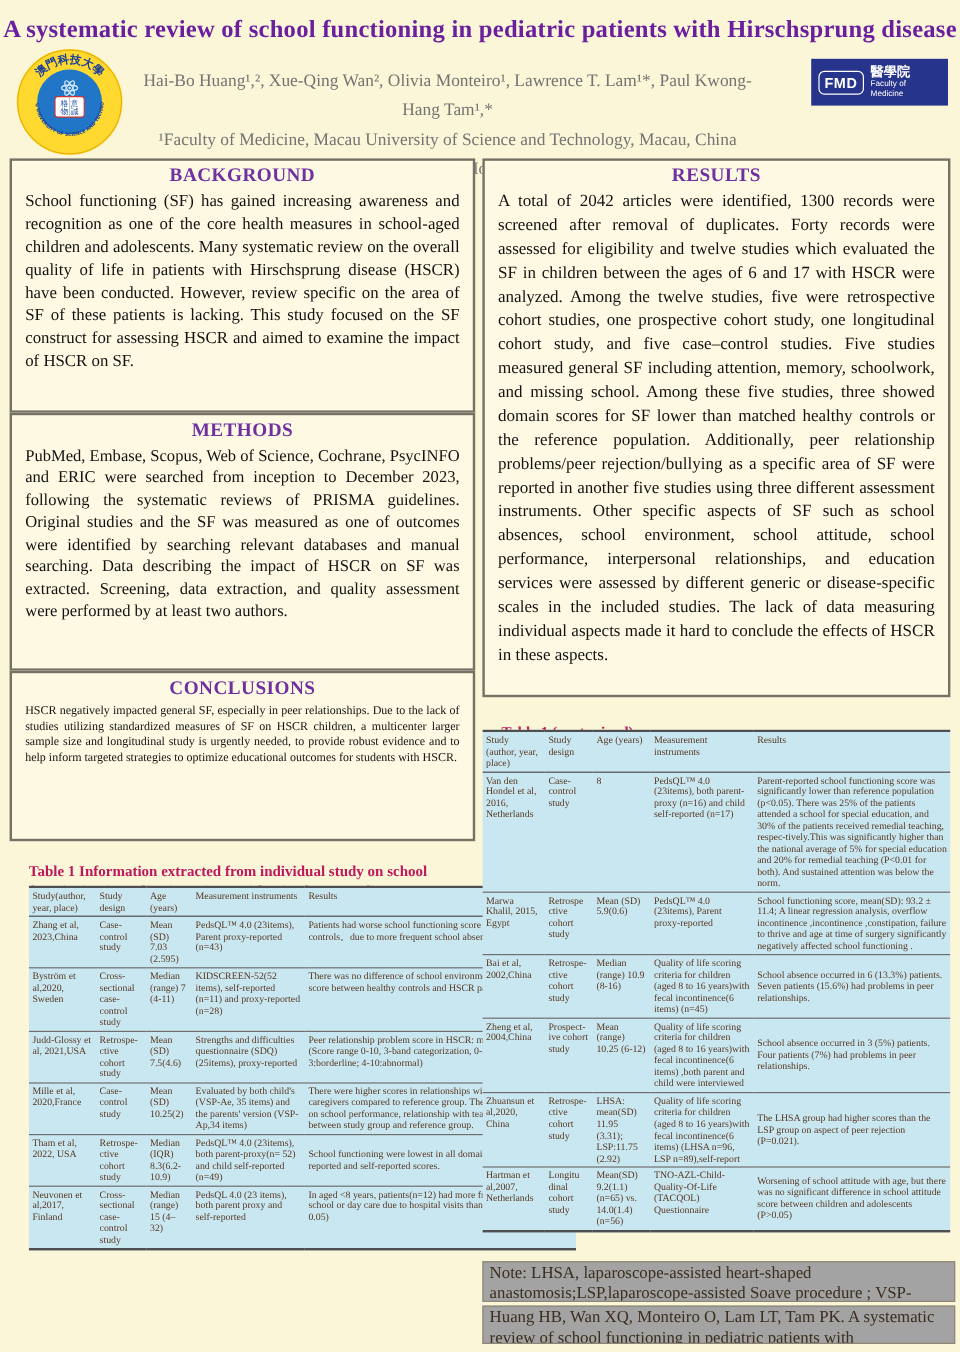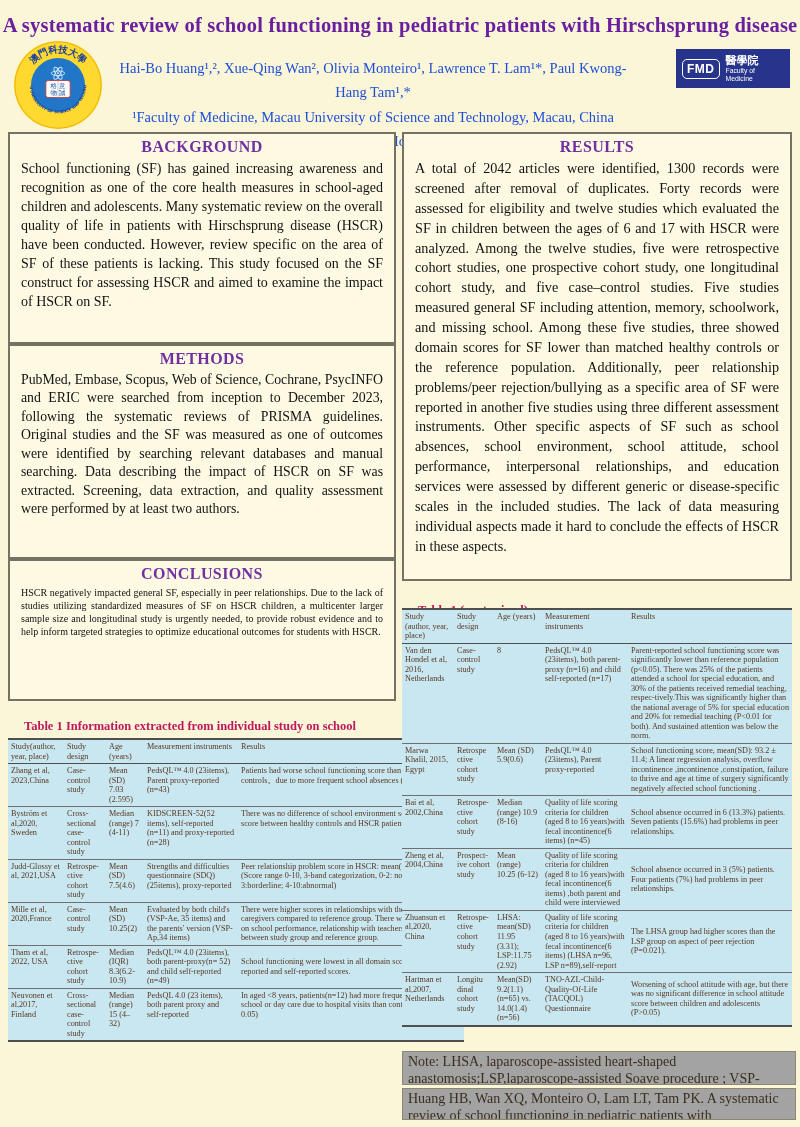--- a/index.html
+++ b/index.html
@@ -3,21 +3,21 @@
 <meta charset="utf-8">
 <style>
   html,body{margin:0;padding:0;background:#fbf6d8;}
   .poster{position:relative;width:800px;height:1127px;background:#fbf6d8;
           font-family:"Liberation Serif",serif;overflow:hidden;}
 
   
   .title{position:absolute;top:14px;left:0;width:100%;margin:0;text-align:center;
          color:#6a1f9e;font-size:20.5px;font-weight:bold;letter-spacing:.2px;}
   .authors{position:absolute;top:56px;left:108px;width:530px;text-align:center;
-           font-size:14.5px;color:#1d4ed8;line-height:1.68;}
+           font-size:14.5px;color:#737373;line-height:1.68;}
   .must-logo{position:absolute;left:13px;top:40px;width:90px;height:90px;}
 
   .side-logo{position:absolute;left:676px;width:114px;box-sizing:border-box;color:#fff;
              font-family:"Liberation Sans",sans-serif;}
   .fmd{top:49px;height:39px;background:#27348b;display:flex;align-items:center;gap:6px;padding:4px 6px;}
   .fmd-mark{border:1.5px solid #fff;border-radius:5px;padding:2px 4px;font-weight:bold;
             font-size:12px;letter-spacing:.5px;}
   .fmd-text{display:flex;flex-direction:column;line-height:1.15;}
   .fmd-text .cn{font-size:11px;font-weight:bold;}
   .fmd-text .en{font-size:6.8px;}
@@ -48,21 +48,21 @@
   #results-box p{font-size:14.2px;line-height:1.4;}
 
   
   .tbl-caption{position:absolute;margin:16px;color:#be185d;font-weight:bold;
                font-size:12.5px;line-height:1.32;}
   #left-caption{left:8px;top:702px;width:388px;}
   #right-caption{left:402px;top:586px;width:390px;}
 
   
   .tbl-wrap{position:absolute;overflow:hidden;}
-  #left-table-wrap{left:8px;top:738px;width:456px;height:341px;}
+  #left-table-wrap{left:24px;top:738px;width:456px;height:341px;}
   #right-table-wrap{left:402px;top:608px;width:390px;height:441px;}
   .data-table{width:100%;border-collapse:collapse;table-layout:fixed;background:#c9e7f0;
               font-size:8.2px;line-height:1.16;color:#573723;
               border-top:2px solid #4f4f4f;border-bottom:2px solid #4f4f4f;}
   .data-table th,.data-table td{vertical-align:top;padding:2px 3px;text-align:left;
               font-weight:normal;overflow:hidden;word-wrap:break-word;}
   .data-table thead tr{border-bottom:1.2px solid #4f4f4f;}
   .data-table tbody tr{border-bottom:1px solid #6f6f6f;}
   .data-table td.mid{vertical-align:middle;}
 

